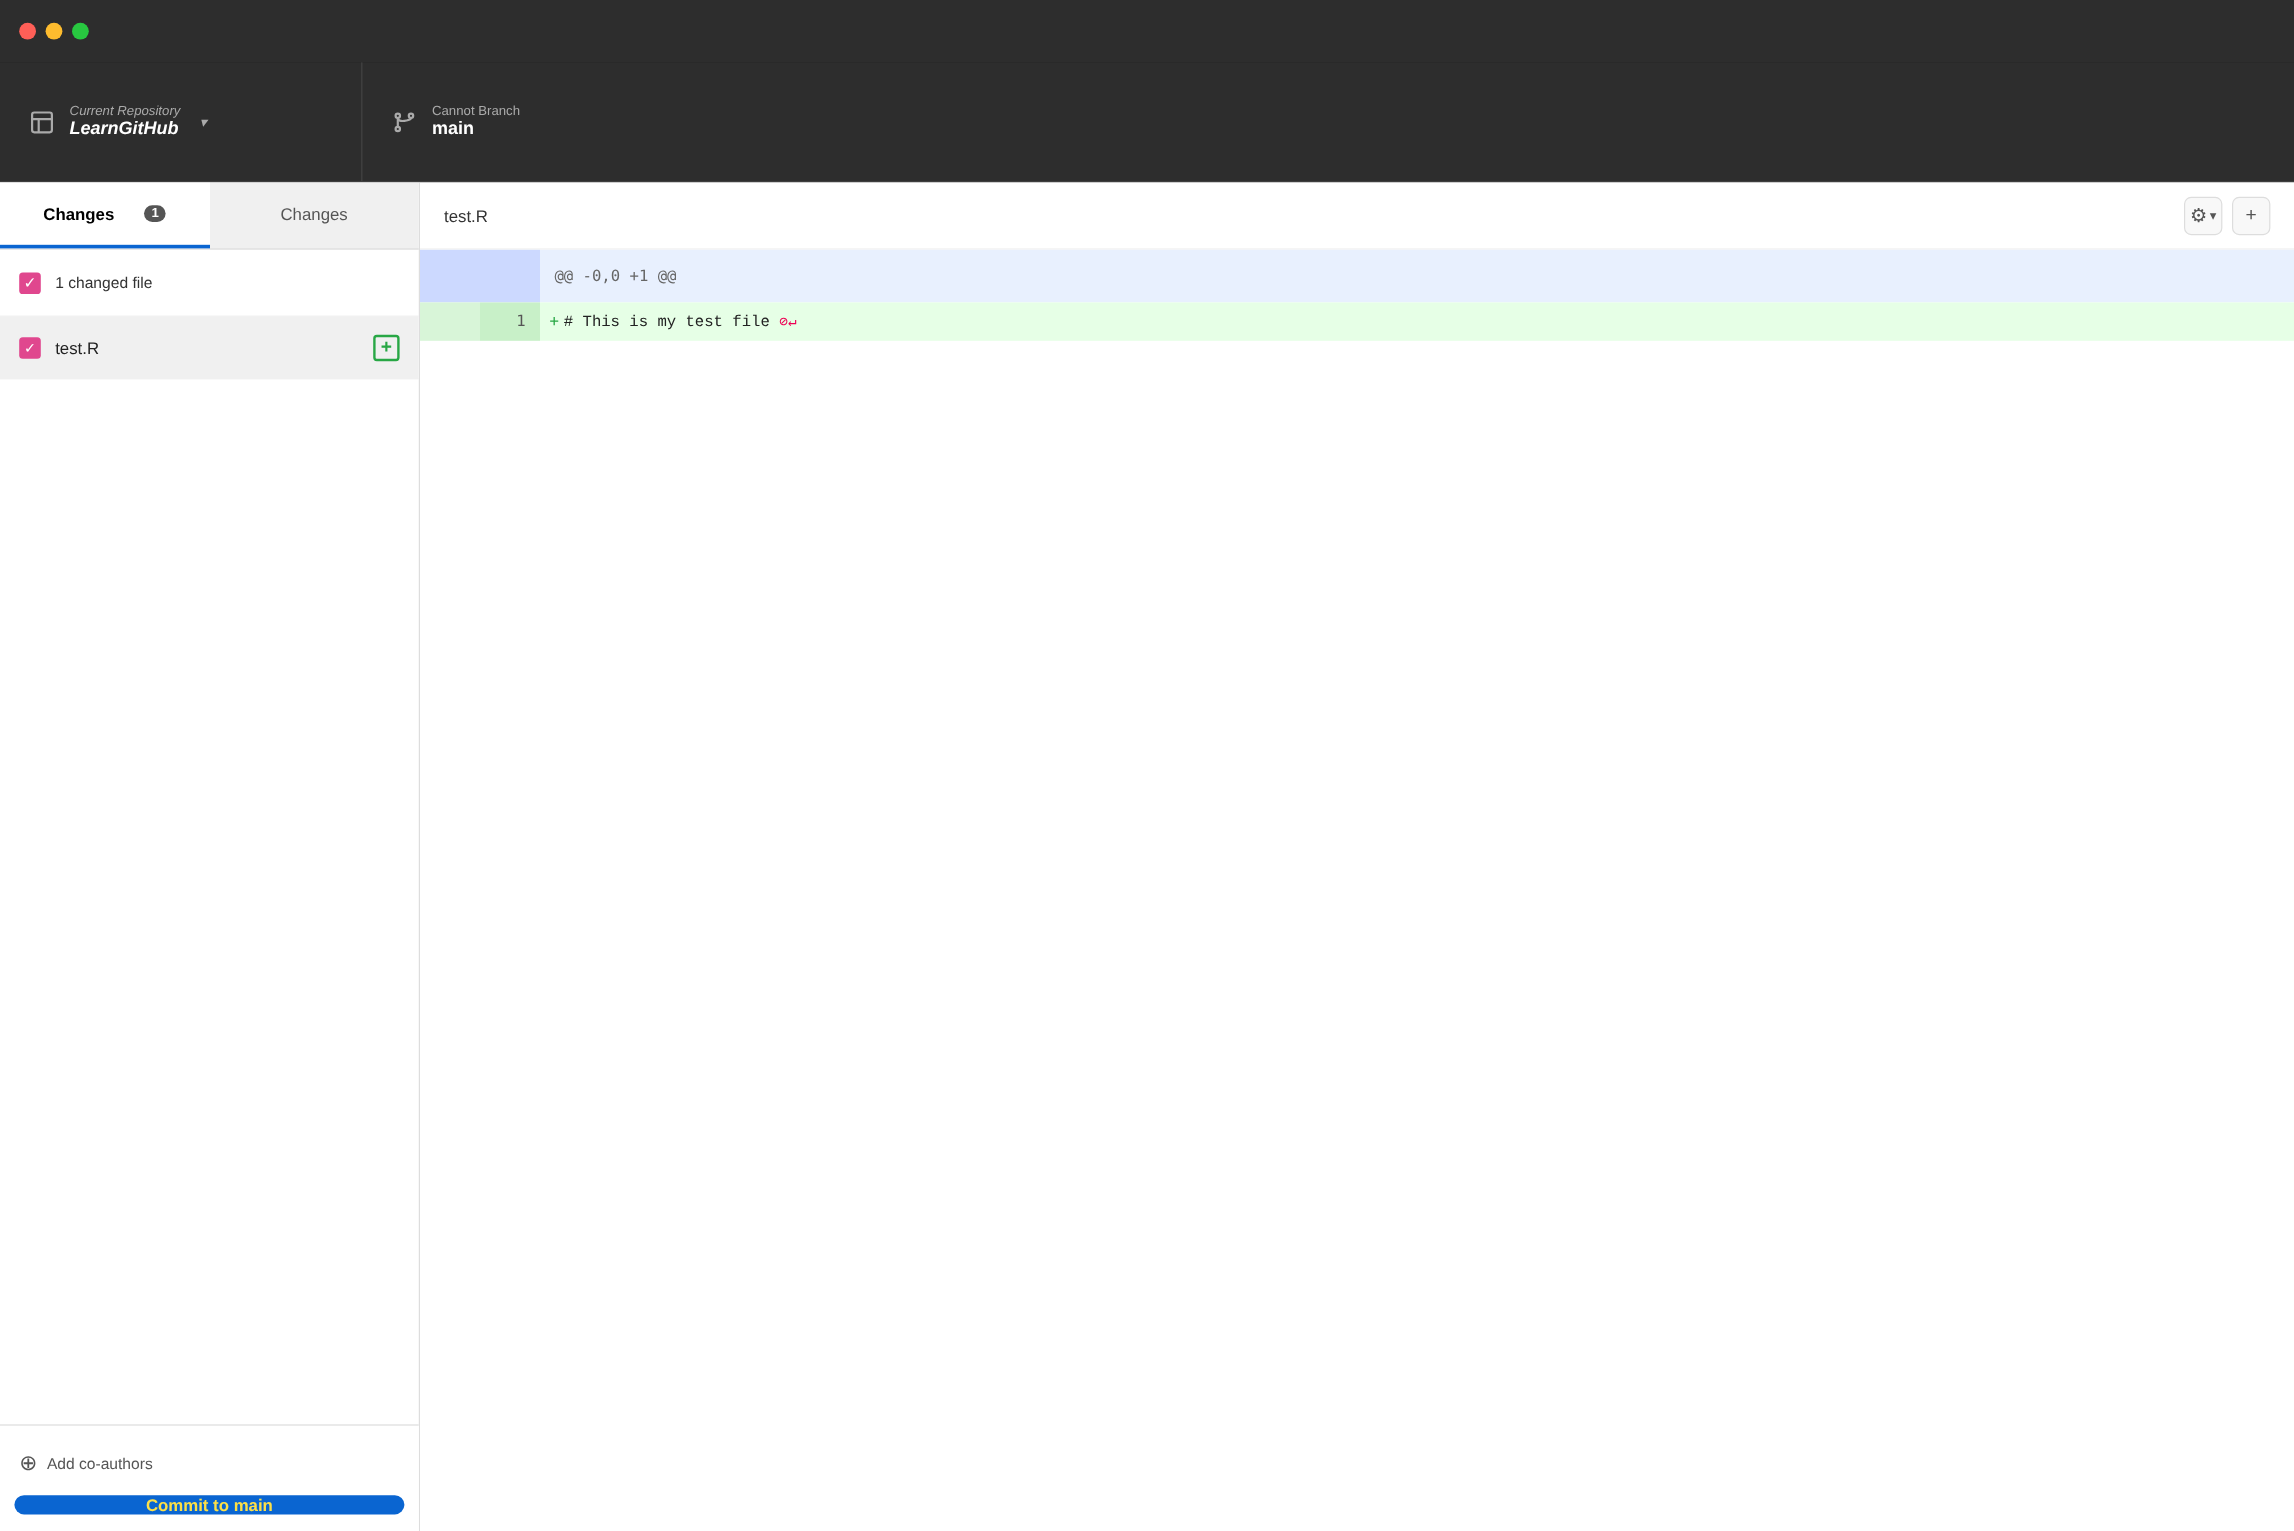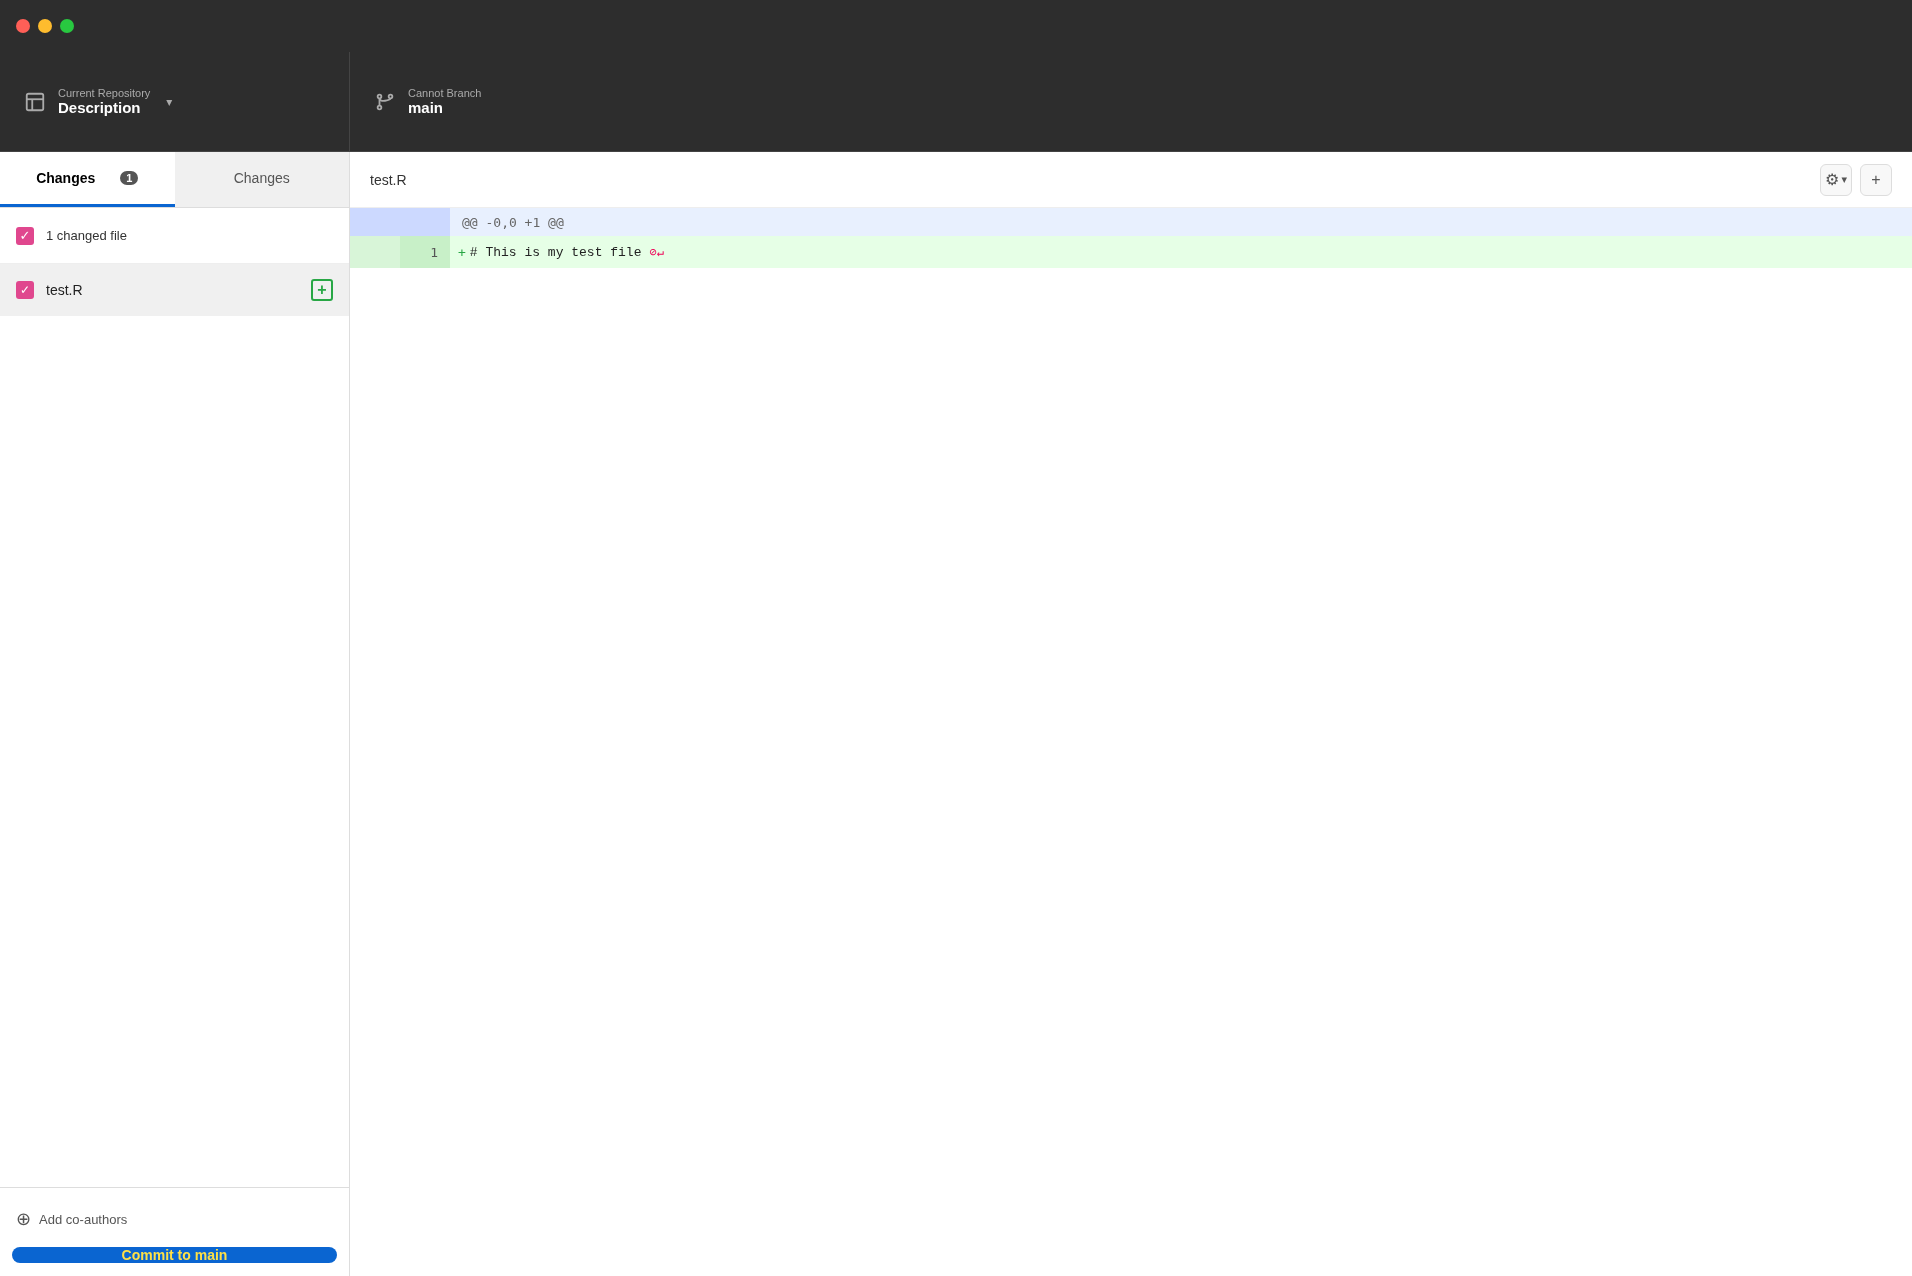--- a/index.html
+++ b/index.html
@@ -67,21 +67,21 @@
     .toolbar-value {
       font-size: 15px;
       color: #fff;
       font-weight: 600;
     }
     .toolbar-dropdown {
       color: #aaa;
       font-size: 12px;
       margin-left: 4px;
     }
-    .toolbar-section-repo { width: 350px; }
+    .toolbar-section-repo { width: 302px; font-style: italic; }
     .toolbar-section-branch { width: 470px; }
     .toolbar-section-publish { flex: 1; }
 
     .branch-icon {
       display: inline-block;
       width: 22px;
       height: 22px;
     }
     .repo-icon {
       display: inline-block;
@@ -418,21 +418,21 @@
   <div class="toolbar-section toolbar-section-repo">
     <span class="repo-icon">
       <svg width="22" height="22" viewBox="0 0 24 24" fill="none" stroke="#aaa" stroke-width="2">
         <rect x="3" y="3" width="18" height="18" rx="2" ry="2"></rect>
         <line x1="3" y1="9" x2="21" y2="9"></line>
         <line x1="9" y1="21" x2="9" y2="9"></line>
       </svg>
     </span>
     <div class="toolbar-text">
       <span class="toolbar-label">Current Repository</span>
-      <span class="toolbar-value">Description</span>
+      <span class="toolbar-value">LearnGitHub</span>
     </div>
     <span class="toolbar-dropdown">▾</span>
   </div>
 
   <div class="toolbar-section toolbar-section-branch">
     <span class="branch-icon">
       <svg width="22" height="22" viewBox="0 0 24 24" fill="none" stroke="#aaa" stroke-width="2">
         <circle cx="6" cy="18" r="2"></circle>
         <circle cx="6" cy="6" r="2"></circle>
         <circle cx="18" cy="6" r="2"></circle>
@@ -500,21 +500,21 @@
           <span style="font-size:11px;">▾</span>
         </div>
         <div class="diff-action-btn">
           <span>+</span>
         </div>
       </div>
     </div>
 
     <div class="diff-content">
 
-      <div style="display:flex; height:28px;">
+      <div style="display:flex; height:44px;">
         <div style="width:50px; background:#ccd9ff;"></div>
         <div style="width:50px; background:#ccd9ff;"></div>
         <div class="hunk-header-text">
           <span>@@ -0,0 +1 @@</span>
         </div>
       </div>
 
       <div style="display:flex; height:32px; align-items:stretch;">
         <div class="line-num-added-old"></div>
         <div class="line-num-added-new">

